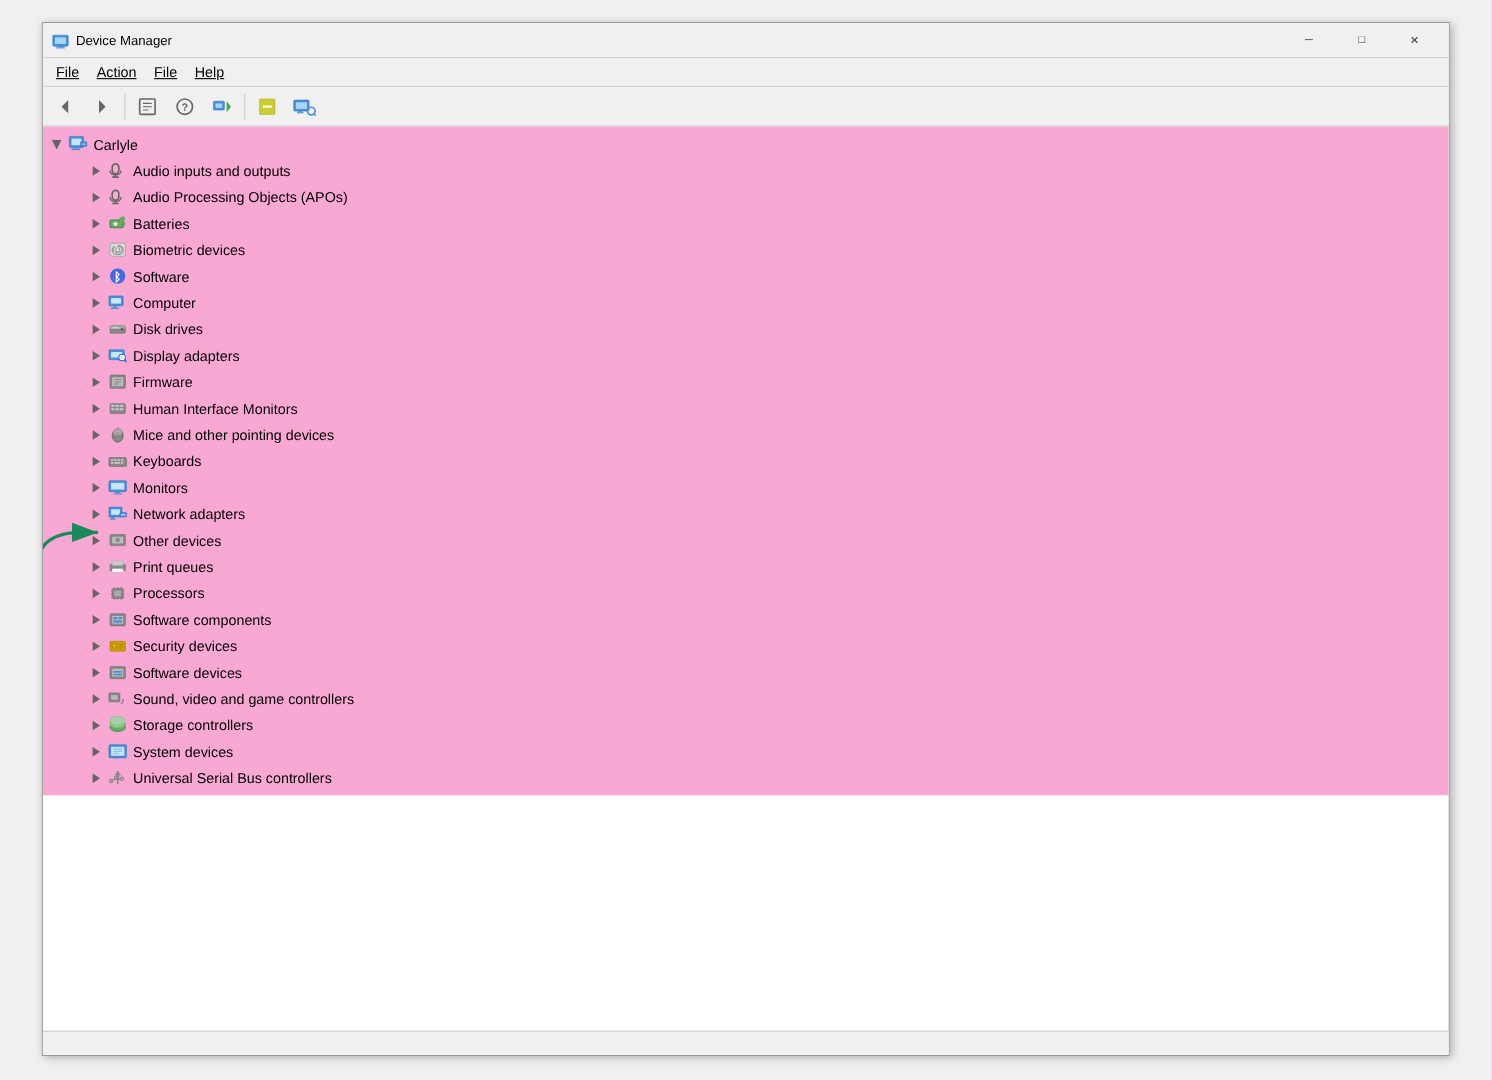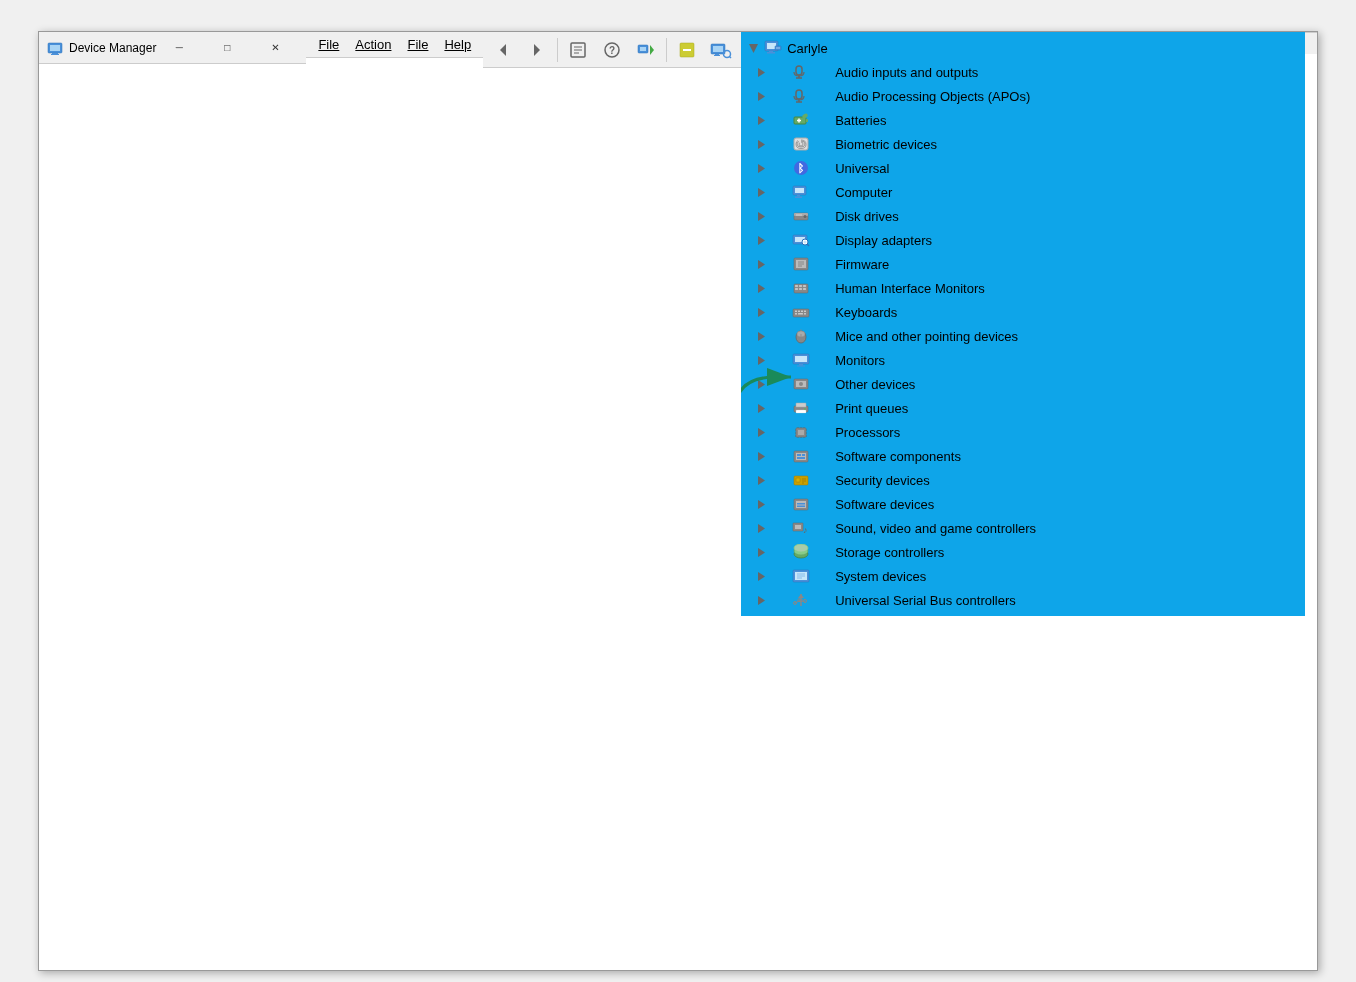--- a/index.html
+++ b/index.html
@@ -10,22 +10,22 @@
       width: 1356px;
       height: 982px;
       overflow: hidden;
     }
     .window {
       width: 1280px;
       height: 940px;
       background: #ffffff;
       border: 1px solid #999;
       display: flex;
-      flex-direction: row;
-      margin: 31px auto;
+      flex-direction: column;
+      margin: 20px auto;
       box-shadow: 2px 2px 8px rgba(0,0,0,0.3);
     }
     
     .title-bar {
       background: #f0f0f0;
       height: 32px;
       display: flex;
       align-items: center;
       padding: 0 8px;
       border-bottom: 1px solid #ccc;
@@ -102,38 +102,37 @@
       width: 1px;
       height: 24px;
       background: #ccc;
       margin: 0 2px;
     }
     
     .content {
       flex: 1;
       overflow-y: auto;
       overflow-x: hidden;
-      background: #0ea5e9;
+      background: #f9a8d4;
       padding: 4px 0;
     }
     
     .tree-item {
       display: flex;
       align-items: center;
       height: 24px;
       padding: 0 4px;
       cursor: pointer;
       white-space: nowrap;
     }
     .tree-root {
       padding-left: 4px;
     }
     .tree-child {
-      padding-left: 12px;
-      gap: 20px;
+      padding-left: 40px;
     }
     .expand-btn {
       width: 16px;
       height: 16px;
       display: flex;
       align-items: center;
       justify-content: center;
       font-size: 9px;
       color: #666;
       margin-right: 2px;
@@ -357,21 +356,21 @@
               <polygon points="0,0 7,4.5 0,9" fill="#666"></polygon>
             </svg>
         </div>
         <div class="item-icon">
           <svg width="18" height="16" viewBox="0 0 18 16">
             <circle cx="9" cy="8" r="7" fill="#4169e1"></circle>
 
             <text x="9" y="12" text-anchor="middle" font-size="11" fill="white" font-weight="bold">ᛒ</text>
           </svg>
         </div>
-        <span class="item-label">Universal</span>
+        <span class="item-label">Software</span>
       </div>
 
       <div class="tree-item tree-child">
         <div class="expand-btn">
           <svg width="7" height="9" viewBox="0 0 7 9">
               <polygon points="0,0 7,4.5 0,9" fill="#666"></polygon>
             </svg>
         </div>
         <div class="item-icon">
           <svg width="18" height="16" viewBox="0 0 18 16">
@@ -449,20 +448,37 @@
             <rect x="2" y="4" width="14" height="9" rx="1" fill="#888" stroke="#666" stroke-width="0.5"></rect>
             <rect x="3" y="5" width="3" height="2" rx="0.3" fill="#ccc" stroke="#999" stroke-width="0.3"></rect>
             <rect x="7" y="5" width="3" height="2" rx="0.3" fill="#ccc" stroke="#999" stroke-width="0.3"></rect>
             <rect x="11" y="5" width="3" height="2" rx="0.3" fill="#ccc" stroke="#999" stroke-width="0.3"></rect>
             <rect x="3" y="8" width="3" height="2" rx="0.3" fill="#ccc" stroke="#999" stroke-width="0.3"></rect>
             <rect x="7" y="8" width="3" height="2" rx="0.3" fill="#ccc" stroke="#999" stroke-width="0.3"></rect>
             <rect x="11" y="8" width="3" height="2" rx="0.3" fill="#ccc" stroke="#999" stroke-width="0.3"></rect>
           </svg>
         </div>
         <span class="item-label">Human Interface Monitors</span>
+      </div>
+
+      <div class="tree-item tree-child">
+        <div class="expand-btn">
+          <svg width="7" height="9" viewBox="0 0 7 9">
+              <polygon points="0,0 7,4.5 0,9" fill="#666"></polygon>
+            </svg>
+        </div>
+        <div class="item-icon">
+          <svg width="18" height="16" viewBox="0 0 18 16">
+            <ellipse cx="9" cy="9" rx="5" ry="6" fill="#888" stroke="#666" stroke-width="0.8"></ellipse>
+            <ellipse cx="9" cy="6" rx="4" ry="3" fill="#aaa" stroke="#888" stroke-width="0.5"></ellipse>
+            <line x1="9" y1="6" x2="9" y2="9" stroke="#888" stroke-width="0.8"></line>
+            <line x1="9" y1="3" x2="9" y2="1.5" stroke="#888" stroke-width="1"></line>
+          </svg>
+        </div>
+        <span class="item-label">Mice and other pointing devices</span>
       </div>
 
       <div class="tree-item tree-child">
         <div class="expand-btn">
           <svg width="7" height="9" viewBox="0 0 7 9">
               <polygon points="0,0 7,4.5 0,9" fill="#666"></polygon>
             </svg>
         </div>
         <div class="item-icon">
           <svg width="18" height="16" viewBox="0 0 18 16">
@@ -480,46 +496,48 @@
       </div>
 
       <div class="tree-item tree-child">
         <div class="expand-btn">
           <svg width="7" height="9" viewBox="0 0 7 9">
               <polygon points="0,0 7,4.5 0,9" fill="#666"></polygon>
             </svg>
         </div>
         <div class="item-icon">
           <svg width="18" height="16" viewBox="0 0 18 16">
-            <ellipse cx="9" cy="9" rx="5" ry="6" fill="#888" stroke="#666" stroke-width="0.8"></ellipse>
-            <ellipse cx="9" cy="6" rx="4" ry="3" fill="#aaa" stroke="#888" stroke-width="0.5"></ellipse>
-            <line x1="9" y1="6" x2="9" y2="9" stroke="#888" stroke-width="0.8"></line>
-            <line x1="9" y1="3" x2="9" y2="1.5" stroke="#888" stroke-width="1"></line>
-          </svg>
-        </div>
-        <span class="item-label">Mice and other pointing devices</span>
-      </div>
-
-      <div class="tree-item tree-child">
-        <div class="expand-btn">
-          <svg width="7" height="9" viewBox="0 0 7 9">
-              <polygon points="0,0 7,4.5 0,9" fill="#666"></polygon>
-            </svg>
-        </div>
-        <div class="item-icon">
-          <svg width="18" height="16" viewBox="0 0 18 16">
             <rect x="1" y="2" width="16" height="10" rx="1" fill="#4a90d9" stroke="#2a70b9" stroke-width="0.5"></rect>
             <rect x="3" y="4" width="12" height="6" fill="#c8e6fa"></rect>
             <rect x="7" y="12" width="4" height="1.5" fill="#4a90d9"></rect>
             <rect x="5" y="13.5" width="8" height="1" fill="#4a90d9"></rect>
           </svg>
         </div>
         <span class="item-label">Monitors</span>
       </div>
 
+      <div class="tree-item tree-child">
+        <div class="expand-btn">
+          <svg width="7" height="9" viewBox="0 0 7 9">
+              <polygon points="0,0 7,4.5 0,9" fill="#666"></polygon>
+            </svg>
+        </div>
+        <div class="item-icon">
+          <svg width="18" height="16" viewBox="0 0 18 16">
+            <rect x="1" y="2" width="12" height="9" rx="1" fill="#4a90d9" stroke="#2a70b9" stroke-width="0.5"></rect>
+            <rect x="3" y="4" width="8" height="5" fill="#c8e6fa"></rect>
+            <rect x="3" y="11" width="3" height="1.5" fill="#4a90d9"></rect>
+            <rect x="2" y="12.5" width="5" height="1" fill="#4a90d9"></rect>
+
+            <rect x="11" y="7" width="6" height="4" rx="0.5" fill="#4a90d9" stroke="#2a70b9" stroke-width="0.5"></rect>
+            <line x1="12" y1="9" x2="16" y2="9" stroke="#fff" stroke-width="0.8"></line>
+          </svg>
+        </div>
+        <span class="item-label">Network adapters</span>
+      </div>
 
       <div class="tree-item tree-child" style="position:relative;">
         <div class="expand-btn">
           <svg width="7" height="9" viewBox="0 0 7 9">
               <polygon points="0,0 7,4.5 0,9" fill="#666"></polygon>
             </svg>
         </div>
         <div class="item-icon">
           <svg width="18" height="16" viewBox="0 0 18 16">
             <rect x="2" y="3" width="14" height="10" rx="1" fill="#888" stroke="#666" stroke-width="0.5"></rect>

